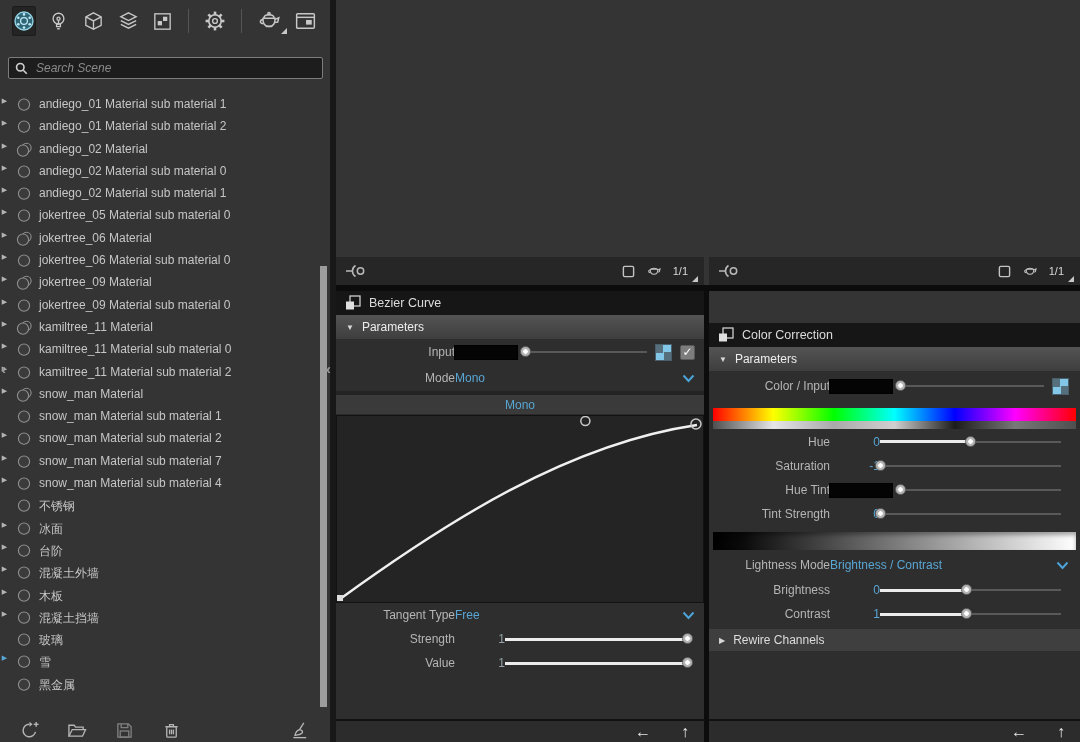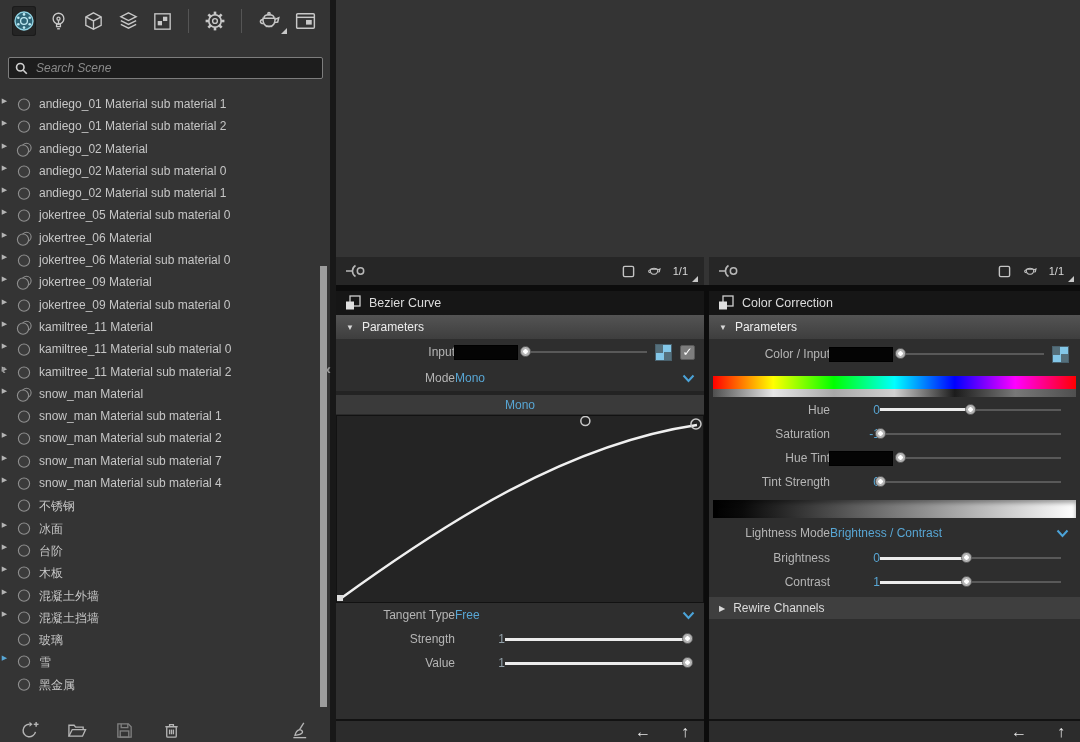--- a/index.html
+++ b/index.html
@@ -50,21 +50,21 @@
                       linear-gradient(45deg,#2a2a2a 25%,transparent 25%,transparent 75%,#2a2a2a 75%);
      background-size:38px 38px;background-position:0 0,19px 19px;}
   .texture{position:absolute;top:0;bottom:3px;left:36px;right:32px;}
   .texture svg{width:100%;height:100%;}
   .h-divider{height:6px;background:#0c0c0c;}
 
   
   .panels{flex:1;display:flex;}
   .panel{display:flex;flex-direction:column;background:#2e2e2e;text-align:right;}
   .panel.left{width:368px;}
-  .panel.right-p{flex:1;}
+  .panel.right-p{flex:1;margin-top:32px;}
   .panel-title{height:24px;background:#161616;display:flex;align-items:center;gap:8px;padding:0 9px;color:#dcdcdc;font-size:12.5px;}
   .section-bar{height:24px;background:linear-gradient(#545454,#3e3e3e);display:flex;align-items:center;gap:8px;padding:0 10px;color:#ededed;}
   .tri{font-size:8px;color:#d8d8d8;}
   .prow{display:flex;align-items:center;padding:0 9px 0 10px;}
   .prow .plabel{width:109px;color:#b5b5b5;flex:none;}
   .prow .pvalue{width:50px;flex:none;color:#58a6d4;}
   .pvalue.dim{color:#93a1a9;}
   .swatch{width:62px;height:13px;background:#040404;outline:1px solid #000;flex:none;margin-right:8px;}
   .slider{position:relative;flex:1;height:16px;margin:0 8px 0 0;}
   .slider .track{position:absolute;left:0;right:0;top:7px;height:2px;background:#595959;}
@@ -367,29 +367,29 @@
       <circle class="front" cx="7" cy="8.6" r="5.6" fill="#3b3b3b" stroke="#8f8f8f" stroke-width="1.1"></circle>
     </svg>
     <span class="mat-label">台阶</span>
   </div>
         <div class="mat-row">
     <span class="expander">▶</span>
     <svg class="mat-icon single" width="16" height="16" viewBox="0 0 16 16">
       <circle class="back" cx="10.5" cy="5.8" r="4.6" fill="none" stroke="#8f8f8f" stroke-width="1.1"></circle>
       <circle class="front" cx="7" cy="8.6" r="5.6" fill="#3b3b3b" stroke="#8f8f8f" stroke-width="1.1"></circle>
     </svg>
+    <span class="mat-label">混凝土外墙</span>
+  </div>
+        <div class="mat-row">
+    <span class="expander">▶</span>
+    <svg class="mat-icon single" width="16" height="16" viewBox="0 0 16 16">
+      <circle class="back" cx="10.5" cy="5.8" r="4.6" fill="none" stroke="#8f8f8f" stroke-width="1.1"></circle>
+      <circle class="front" cx="7" cy="8.6" r="5.6" fill="#3b3b3b" stroke="#8f8f8f" stroke-width="1.1"></circle>
+    </svg>
     <span class="mat-label">木板</span>
-  </div>
-        <div class="mat-row">
-    <span class="expander">▶</span>
-    <svg class="mat-icon single" width="16" height="16" viewBox="0 0 16 16">
-      <circle class="back" cx="10.5" cy="5.8" r="4.6" fill="none" stroke="#8f8f8f" stroke-width="1.1"></circle>
-      <circle class="front" cx="7" cy="8.6" r="5.6" fill="#3b3b3b" stroke="#8f8f8f" stroke-width="1.1"></circle>
-    </svg>
-    <span class="mat-label">混凝土外墙</span>
   </div>
         <div class="mat-row">
     <span class="expander">▶</span>
     <svg class="mat-icon single" width="16" height="16" viewBox="0 0 16 16">
       <circle class="back" cx="10.5" cy="5.8" r="4.6" fill="none" stroke="#8f8f8f" stroke-width="1.1"></circle>
       <circle class="front" cx="7" cy="8.6" r="5.6" fill="#3b3b3b" stroke="#8f8f8f" stroke-width="1.1"></circle>
     </svg>
     <span class="mat-label">混凝土挡墙</span>
   </div>
         <div class="mat-row">

